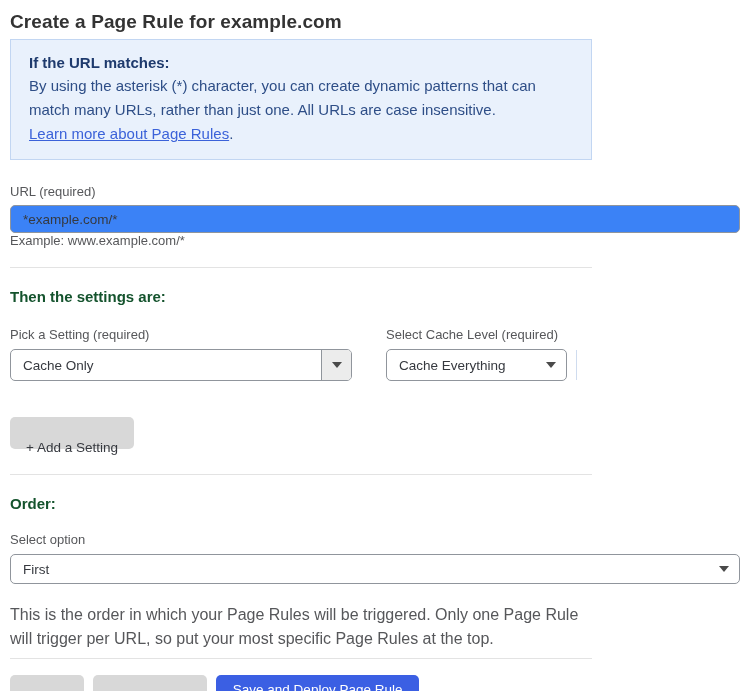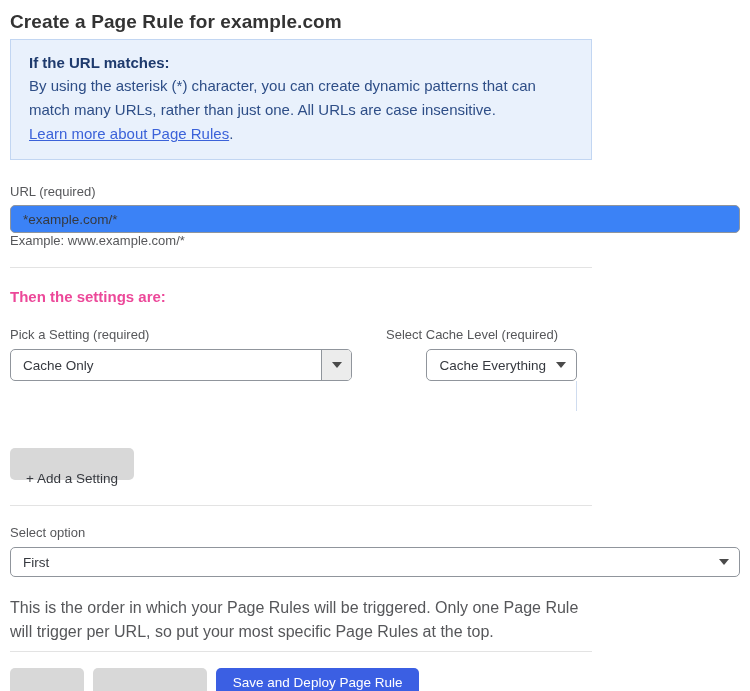--- a/index.html
+++ b/index.html
@@ -38,21 +38,21 @@
     display:block; margin-top:6px; width:730px; height:28px;
     border:1px solid #90959c; border-radius:5px;
     padding:0 12px; font-size:13.5px; color:#36393f;
     font-family:"Liberation Sans", sans-serif;
     outline:none; background:#3b82f6;
   }
   .url-helper { margin-top:0; }
 
   .divider { border:none; border-top:1px solid #e3e3e3; margin-top:19px; }
 
-  .section-heading { font-size:15px; font-weight:bold; color:#ec4899; margin-top:20px; line-height:18px; }
+  .section-heading { font-size:15px; font-weight:bold; color:#14532d; margin-top:20px; line-height:18px; }
 
   .settings-row { display:flex; margin-top:21px;gap:14px; }
   .settings-col-1 { width:342px; margin-right:20px; }
   .settings-col-2 { width:191px; }
 
   .select-box {
     margin-top:7px; height:32px;
     border:1px solid #90959c; border-radius:5px;
     background:#fff; display:flex; align-items:center;
     font-size:13.5px; color:#36393f; cursor:pointer;
@@ -67,21 +67,21 @@
   .plain-arrow {
     width:30px; height:100%; flex:0 0 auto;
     display:flex; align-items:center; justify-content:center;
   }
   .tri {
     width:0; height:0;
     border-left:5px solid transparent;
     border-right:5px solid transparent;
     border-top:6px solid #4a4a4a;
   }
-  .col2-wrap { display:flex; align-items:flex-end;flex-direction:column; }
+  .col2-wrap { display:flex; align-items:flex-end; }
   .after-line { width:1px; height:30px; background:#cfdcef; margin-left:9px; margin-bottom:1px; }
 
   .btn {
     display:inline-block; height:30px; border:none; border-radius:5px;
     font-family:"Liberation Sans", sans-serif; font-size:13.5px;
     color:#36393f; background:#d8d8d8; padding:16px 16px; cursor:pointer;
     line-height:30px;
   }
   .add-setting-btn { margin-top:36px; }
 
@@ -136,20 +136,21 @@
         </div>
         <div class="after-line"></div>
       </div>
     </div>
   </div>
 
   <button class="btn add-setting-btn">+ Add a Setting</button>
 
   <hr class="divider" style="margin-top:18px;">
 
+  <div class="section-heading">Order:</div>
 
   <div class="field-label order-label">Select option</div>
   <div class="select-box order-select">
     <span class="select-value">First</span>
     <span class="plain-arrow">
       <span class="tri"></span>
     </span>
   </div>
   <div class="helper-text order-helper">This is the order in which your Page Rules will be triggered. Only one Page Rule will trigger per URL, so put your most specific Page Rules at the top.</div>
 

